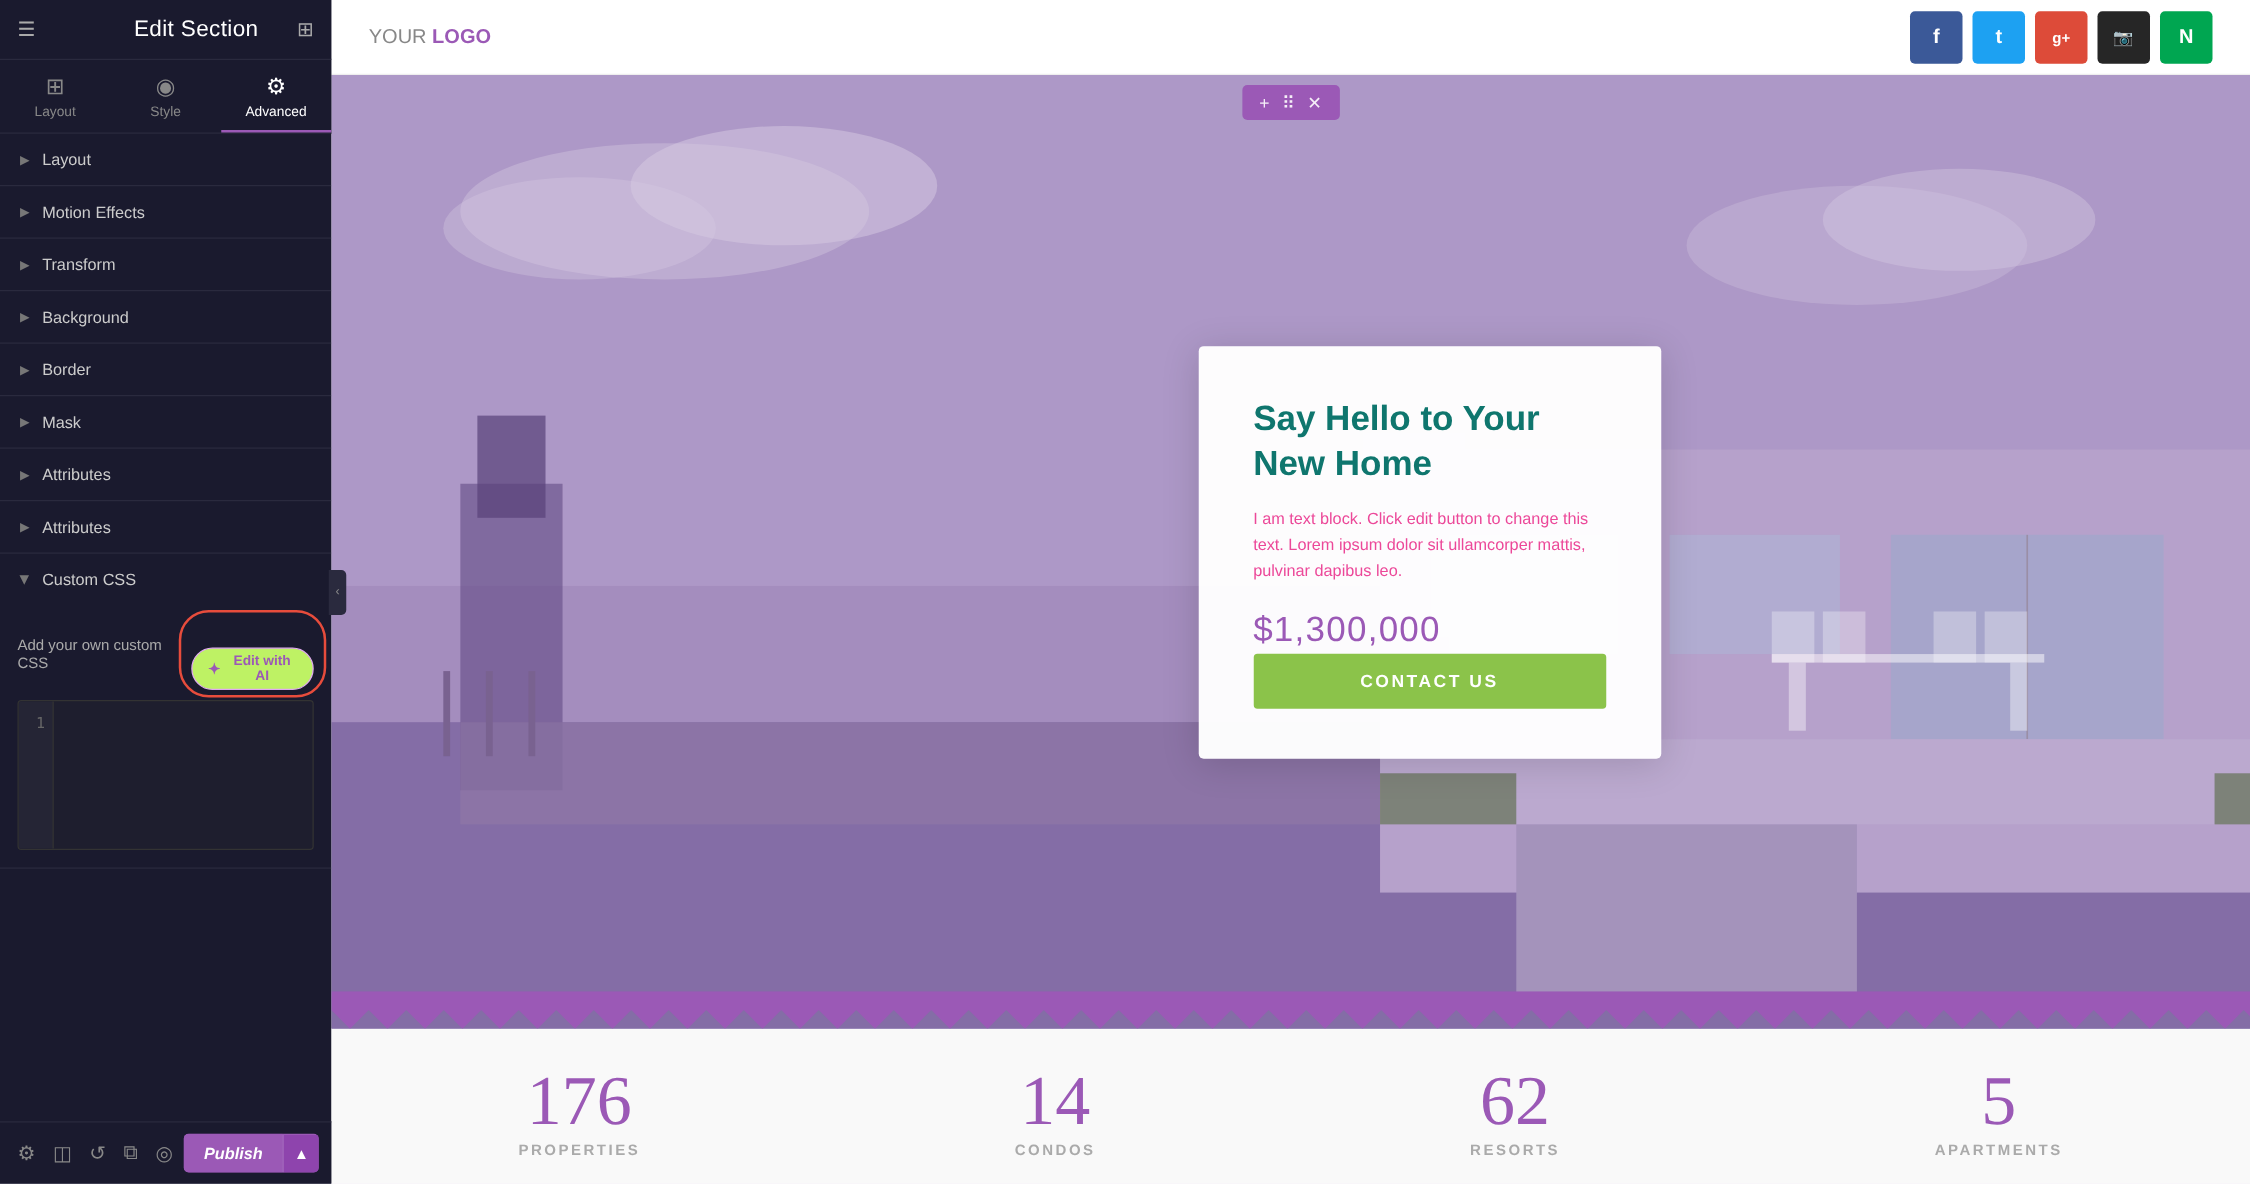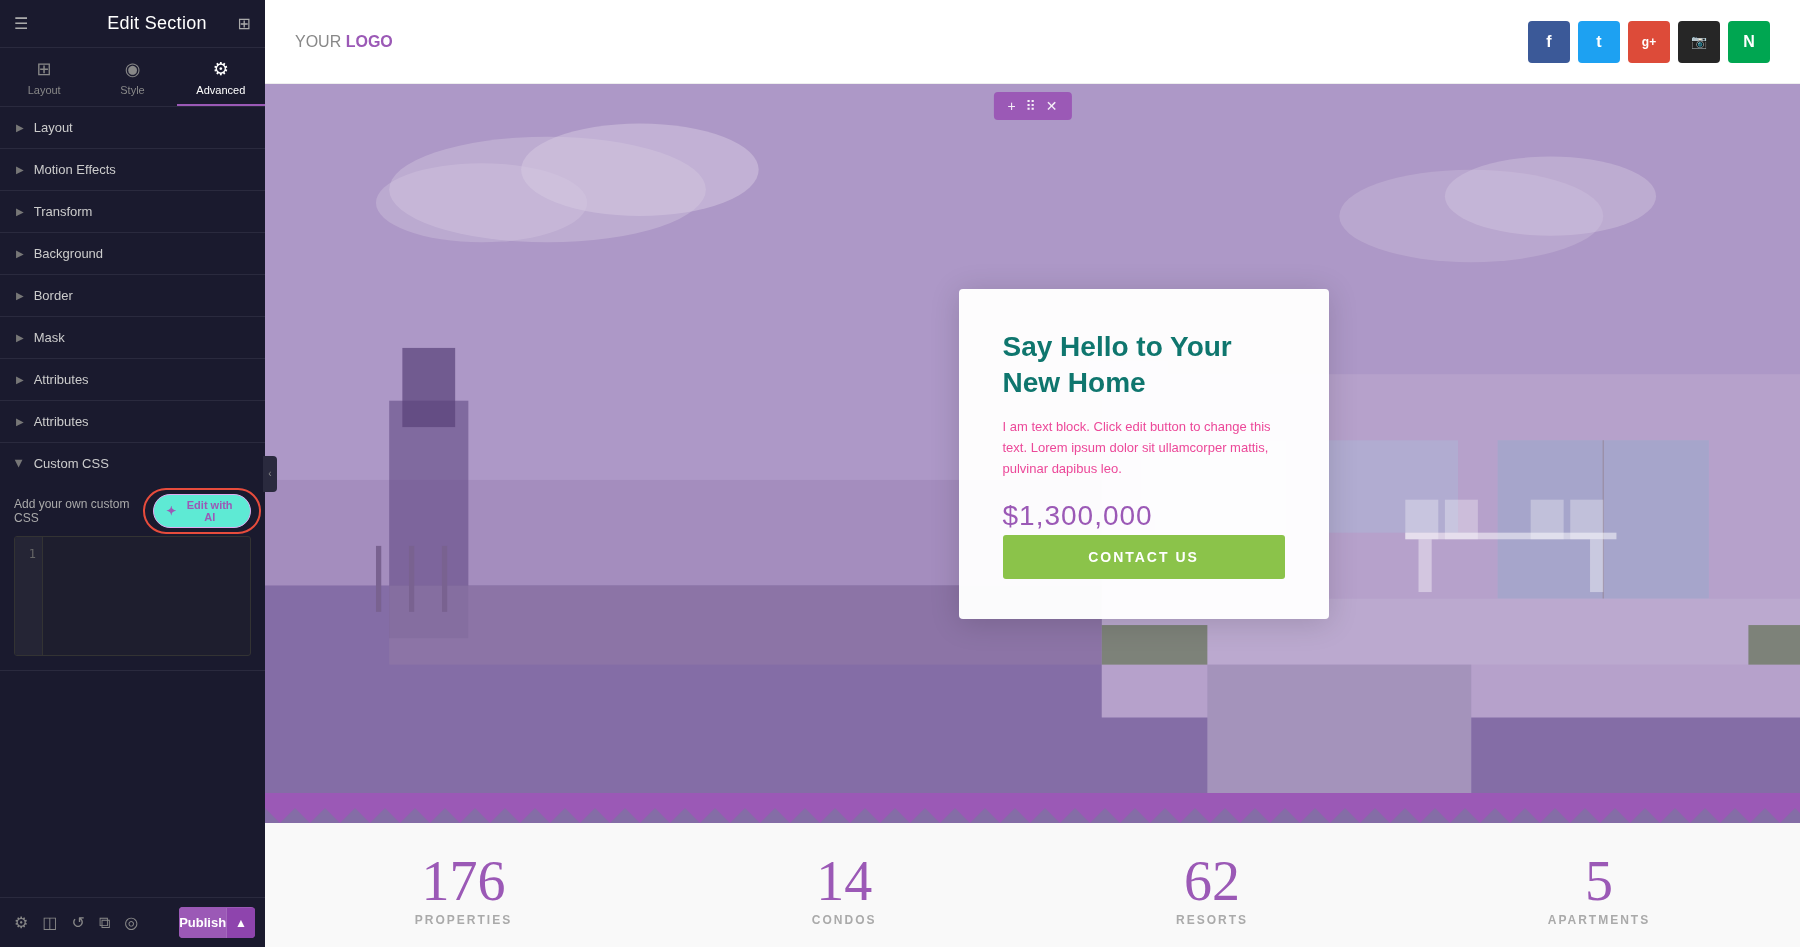--- a/index.html
+++ b/index.html
@@ -110,29 +110,30 @@
       margin-bottom: 8px;
     }
     .custom-css-label {
       color: #aaa;
       font-size: 12px;
     }
     .edit-with-ai-btn {
       display: flex;
       align-items: center;
       gap: 5px;
-      background: #5eead4;
+      background: #bef264;
       color: #9b59b6;
       border: 1.5px solid #e0aaf0;
       border-radius: 20px;
       padding: 4px 12px;
       font-size: 11px;
       font-weight: 600;
       cursor: pointer;
       position: relative;
+      margin-top: 24px;
     }
     .edit-with-ai-btn::before {
       content: '✦';
       font-size: 12px;
       color: #9b59b6;
     }
     
     .ai-btn-wrapper {
       position: relative;
       display: inline-block;
@@ -217,24 +218,25 @@
       display: flex;
       align-items: center;
       background: #9b59b6;
       border-radius: 4px;
       overflow: hidden;
     }
     .publish-btn {
       background: #9b59b6;
       color: #fff;
       border: none;
-      padding: 8px 0;
+      padding: 8px 16px;
       font-size: 13px;
       font-weight: 600;
       cursor: pointer;
+      font-style: italic;
     }
     .publish-chevron {
       background: #8e44ad;
       color: #fff;
       border: none;
       padding: 8px 8px;
       cursor: pointer;
       border-left: 1px solid rgba(255,255,255,0.2);
       font-size: 12px;
     }
@@ -244,21 +246,21 @@
       flex: 1;
       height: 947px;
       overflow: hidden;
       display: flex;
       flex-direction: column;
     }
 
     
     .site-header {
       background: #fff;
-      height: 84px;
+      height: 60px;
       display: flex;
       align-items: center;
       justify-content: space-between;
       padding: 0 30px;
       border-bottom: 1px solid #eee;
       flex-shrink: 0;
     }
     .logo-your { color: #888; }
     .logo-logo { color: #9b59b6; font-weight: 700; }
 

